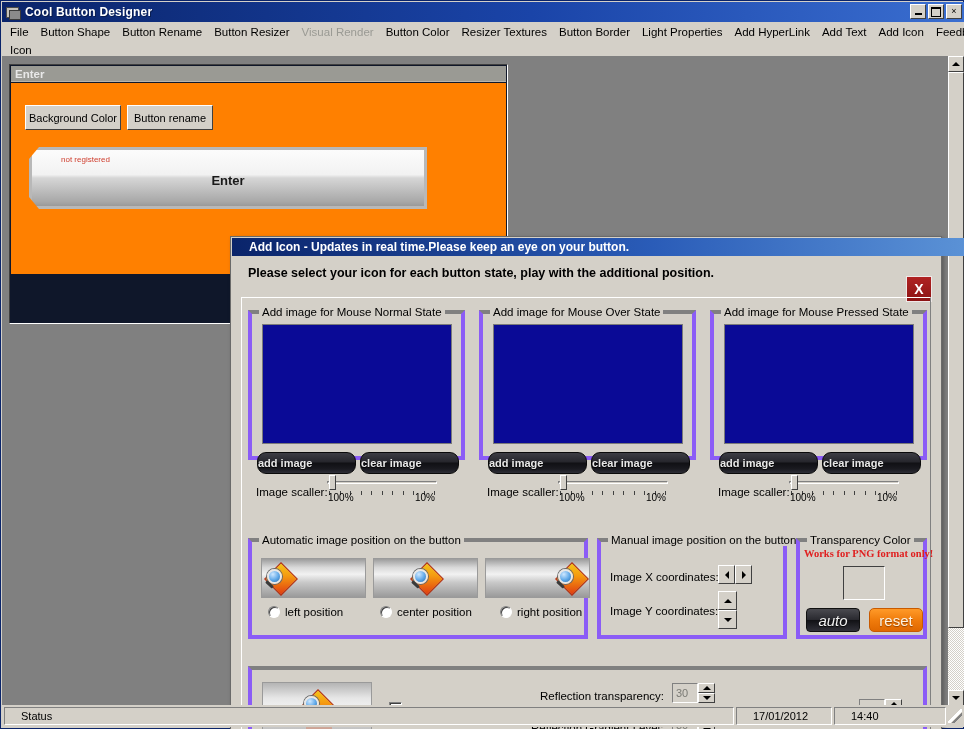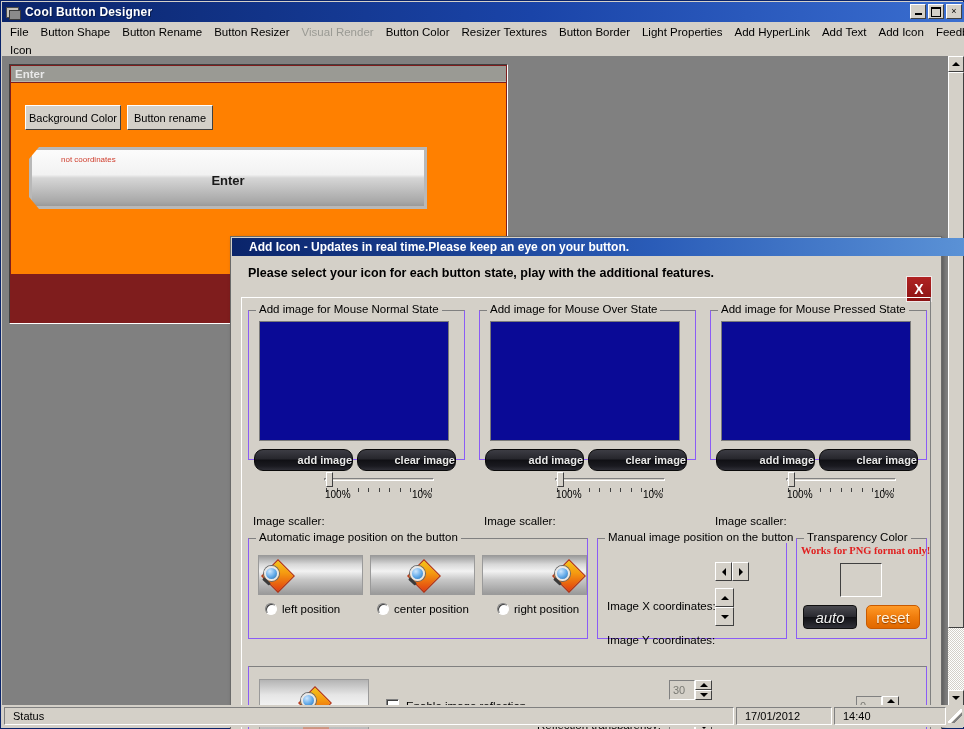--- a/index.html
+++ b/index.html
@@ -114,21 +114,21 @@
     position: absolute; left: 0; top: 0; width: 16px; height: 556px;
     background: #d4d0c8;
     border-top: 1px solid #fff; border-left: 1px solid #fff;
     border-right: 1px solid #404040; border-bottom: 1px solid #404040;
   }
 
   
   .designer {
     position: absolute; left: 7px; top: 8px;
     width: 499px; height: 260px;
-    background: #7f1d1d;
+    background: #0f172a;
     border-top: 1px solid #404040; border-left: 1px solid #404040;
     border-right: 1px solid #fff; border-bottom: 1px solid #fff; padding-left: 7px;
   }
   .designer-header {
     position: absolute; left: 1px; top: 1px; width: 495px; height: 16px;
     background: #9a9a94;
     color: #e8e8e8; font-size: 11.5px; font-weight: bold;
     padding-left: 4px; line-height: 16px;
     border-bottom: 1px solid #b8b4ac;
   }
@@ -200,21 +200,21 @@
   }
   .dlg-inner {
     position: absolute; left: 9px; top: 41px; width: 690px; height: 441px;
     border-top: 1px solid #fff; border-left: 1px solid #fff;
     border-right: 1px solid #808080; border-bottom: 1px solid #808080;
   }
 
   
   .group {
     position: absolute;
-    border: 1px solid #8b5cf6;
+    border: 4px solid #8b5cf6;
     border-top-color: #808080;
   }
   .group > .legend {
     position: absolute; left: 7px; top: -8px;
     background: #d4d0c8; padding: 0 3px;
     font-size: 11.5px; color: #000; white-space: nowrap;
   }
 
   .img-preview {
     position: absolute;
@@ -222,21 +222,21 @@
     border: 1px solid #7a7a7a;
   }
 
   
   .gloss-btn {
     position: absolute;
     border-radius: 9px;
     background: linear-gradient(to bottom, #3d3d44 0%, #26262c 45%, #101014 50%, #1a1a20 80%, #2e2e36 100%);
     border: 1px solid #0a0a0a;
     color: #e8e8e8; font-size: 11px; font-weight: bold;
-    display: flex; align-items: center; justify-content: flex-end;
+    display: flex; align-items: center; justify-content: flex-start;
     text-shadow: 0 1px 1px #000;
     cursor: default;
   }
 
   
   .trackbar { position: absolute; }
   .trackbar .tb-line {
     position: absolute; left: 0; top: 7px; width: 100%; height: 3px;
     border-top: 1px solid #808080; border-left: 1px solid #808080;
     border-right: 1px solid #fff; border-bottom: 1px solid #fff;
@@ -245,21 +245,21 @@
   .trackbar .tb-thumb {
     position: absolute; top: 1px; width: 7px; height: 15px;
     background: #d4d0c8;
     border-top: 1px solid #fff; border-left: 1px solid #fff;
     border-right: 1px solid #404040; border-bottom: 1px solid #404040;
   }
   .trackbar .ticks { position: absolute; left: 2px; right: 2px; top: 17px; height: 5px;
     display: flex; justify-content: space-between; }
   .trackbar .ticks i { display: block; width: 1px; height: 4px; background: #404040; }
 
-  .lbl { position: absolute; font-size: 11.5px; color: #000; white-space: nowrap; margin-top: 32px; }
+  .lbl { position: absolute; font-size: 11.5px; color: #000; white-space: nowrap; }
   .lbl-sm { position: absolute; font-size: 10px; color: #000; white-space: nowrap; }
 
   
   .radio { position: absolute; display: flex; align-items: center; gap: 5px; cursor: default; }
   .radio .dot {
     width: 12px; height: 12px; border-radius: 50%;
     background: #fff;
     border-top: 1px solid #808080; border-left: 1px solid #808080;
     border-right: 1px solid #fff; border-bottom: 1px solid #fff;
     box-shadow: inset 1px 1px 0 #404040;
@@ -365,21 +365,21 @@
 
   
   .statusbar {
     position: absolute; left: 1px; bottom: 1px; width: 962px; height: 22px;
     background: #d4d0c8; display: flex; align-items: center; padding: 2px 2px;
   }
   .sb-panel {
     height: 18px; margin-right: 2px;
     border-top: 1px solid #808080; border-left: 1px solid #808080;
     border-right: 1px solid #fff; border-bottom: 1px solid #fff;
-    font-size: 11px; color: #000; padding: 0 8px; line-height: 16px;
+    font-size: 11px; color: #000; padding: 0 16px; line-height: 16px;
   }
   .sb-grip {
     width: 14px; height: 14px; margin-left: auto; position: relative;
     background:
       linear-gradient(135deg, transparent 45%, #fff 45%, #fff 58%, transparent 58%),
       linear-gradient(135deg, transparent 62%, #808080 62%, #808080 72%, transparent 72%);
   }
 </style>
 </head>
 <body>
@@ -442,31 +442,31 @@
       <div class="designer-canvas">
         <div class="win-btn" style="left:14px; top:22px; width:96px; height:25px;">
           <span>Background Color</span>
         </div>
         <div class="win-btn" style="left:116px; top:22px; width:86px; height:25px;">
           <span>Button rename</span>
         </div>
 
         <div class="preview-btn">
           <div class="pb-body"></div>
-          <div class="pb-notreg">not coordinates</div>
+          <div class="pb-notreg">not registered</div>
           <div class="pb-label">Enter</div>
         </div>
       </div>
     </div>
 
     <div class="dialog">
       <div class="dlg-titlebar">Add Icon - Updates in real time.Please keep an eye on your button.</div>
       <div class="dlg-body">
 
-        <div class="dlg-subtitle">Please select your icon for each button state, play with the additional features.</div>
+        <div class="dlg-subtitle">Please select your icon for each button state, play with the additional position.</div>
         <div class="dlg-close">
           <span>X</span>
         </div>
 
         <div class="dlg-inner">
 
           <div class="group" style="left:6px; top:12px; width:217px; height:150px;">
             <div class="legend">Add image for Mouse Normal State</div>
             <div class="img-preview" style="left:10px; top:10px; width:190px; height:120px;"></div>
             <div class="gloss-btn" style="left:5px; top:138px; width:99px; height:22px;">

